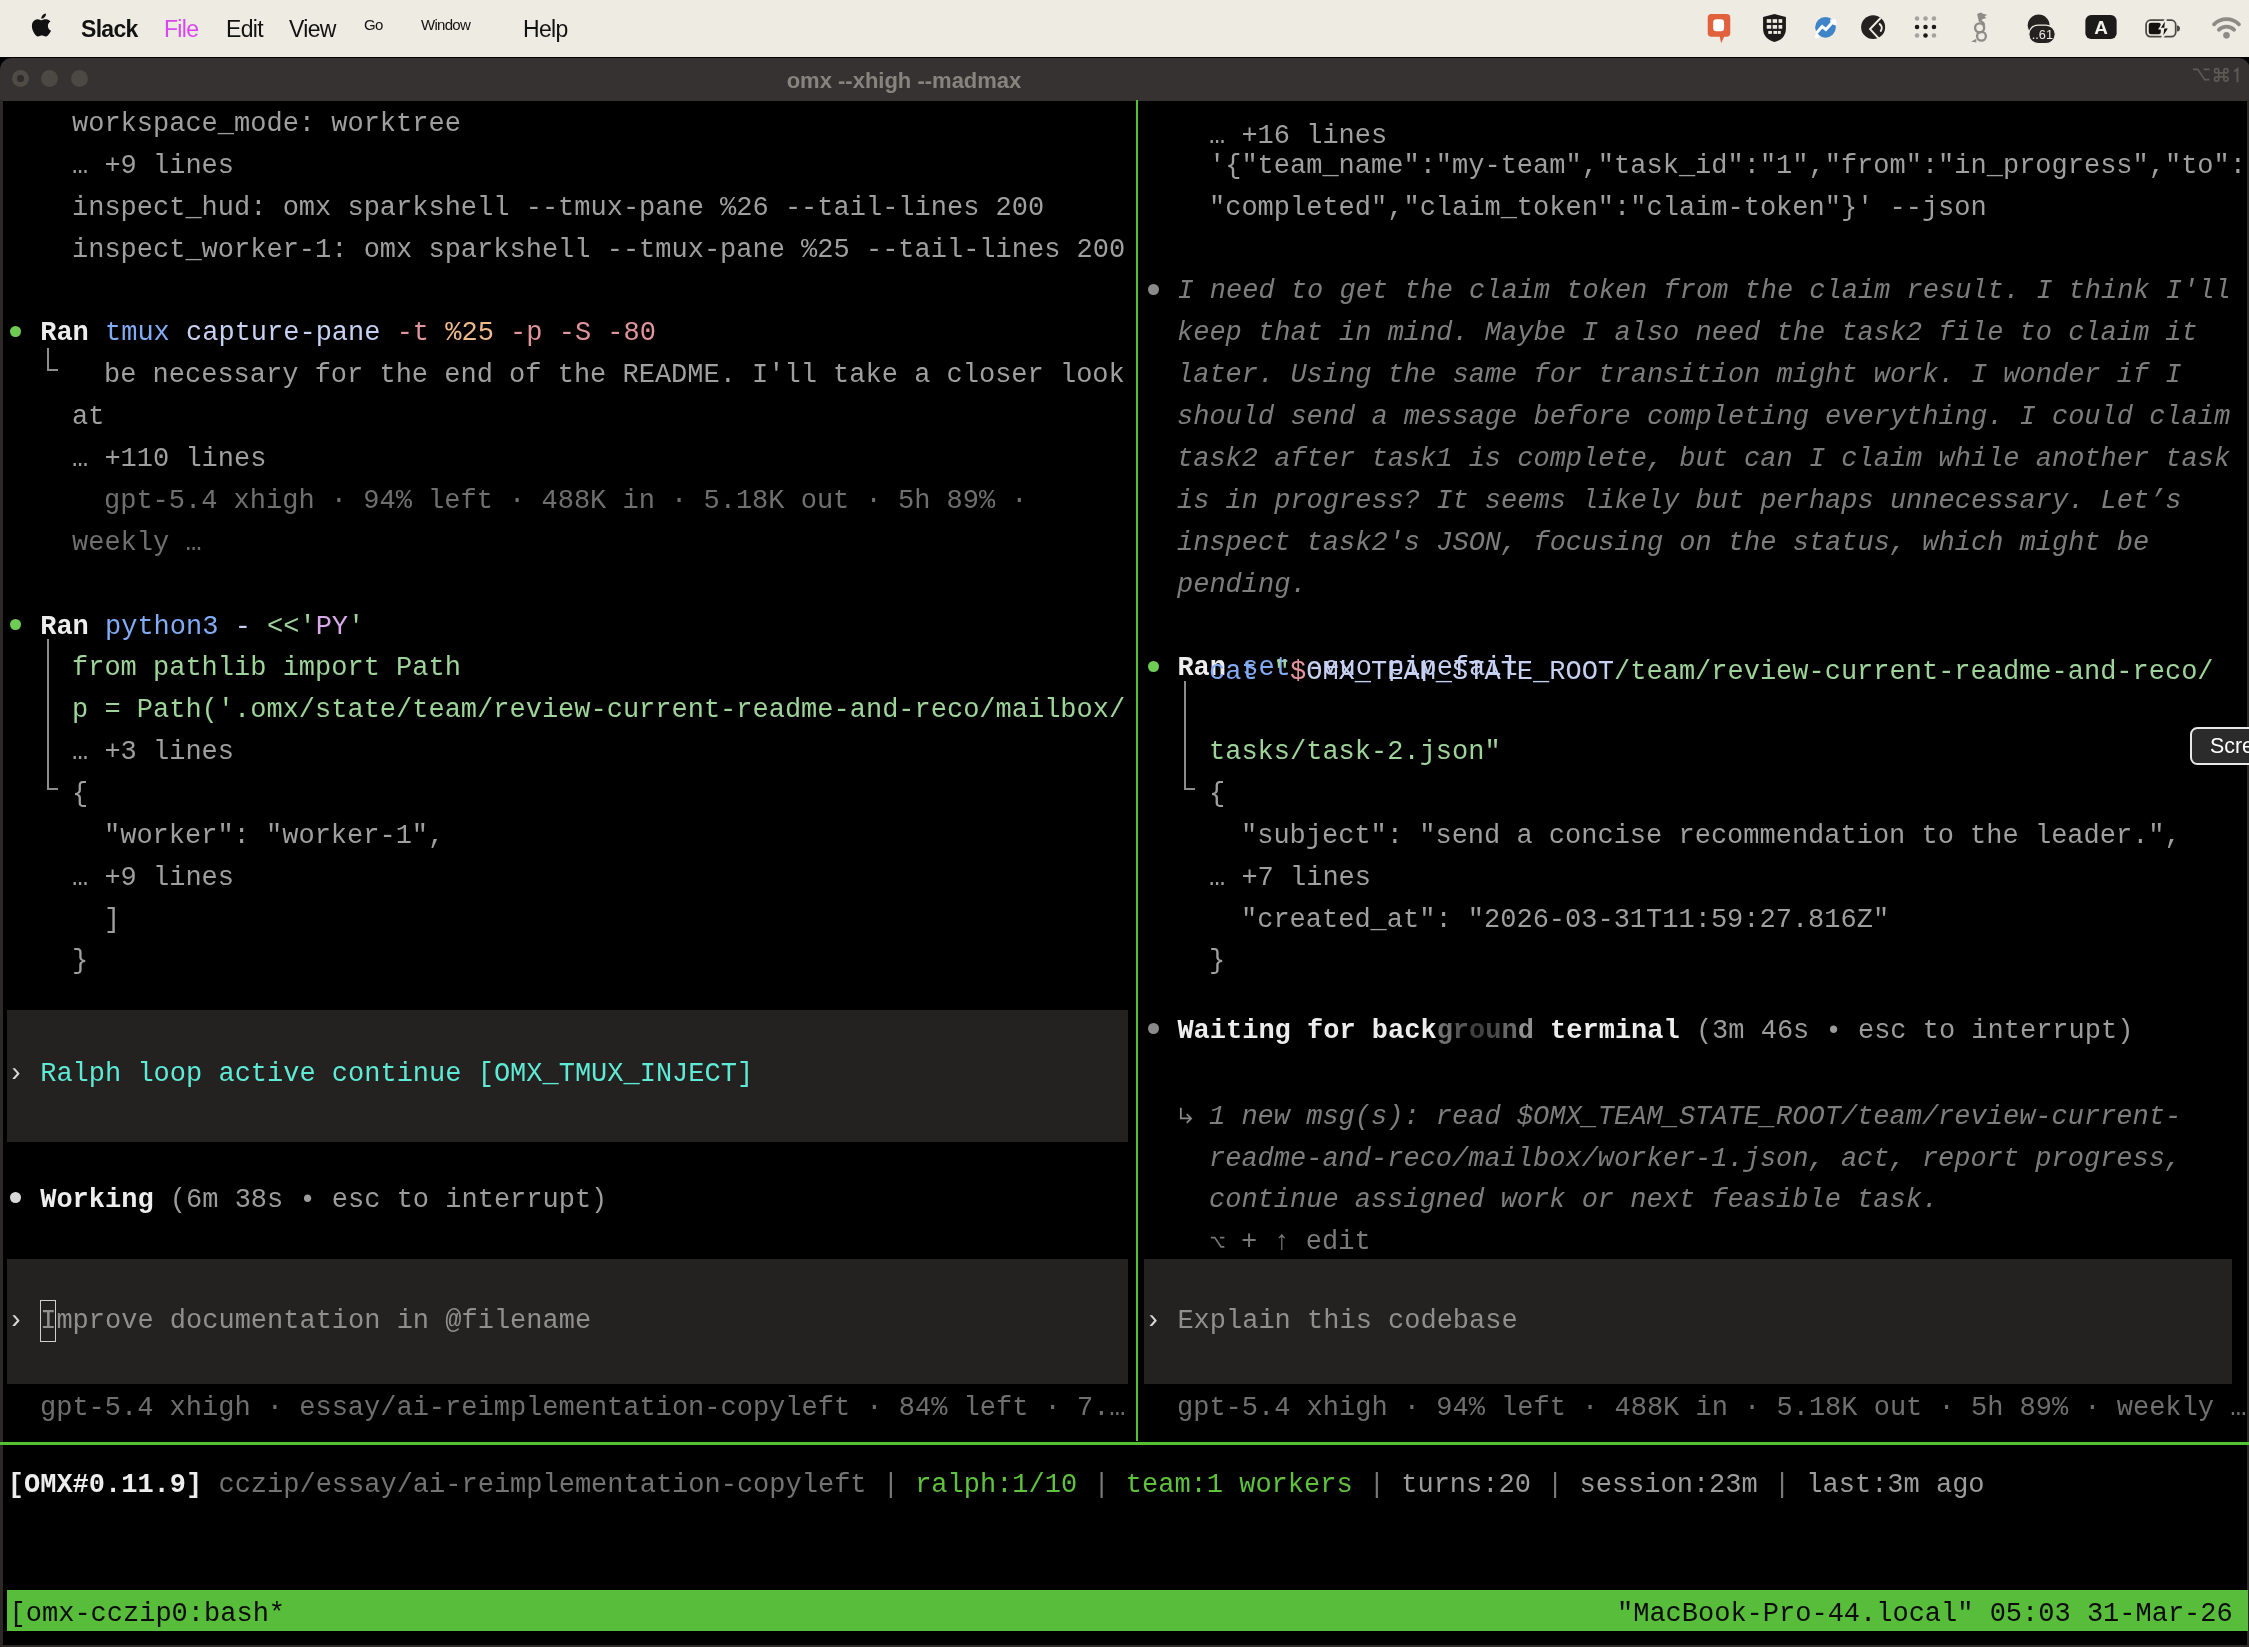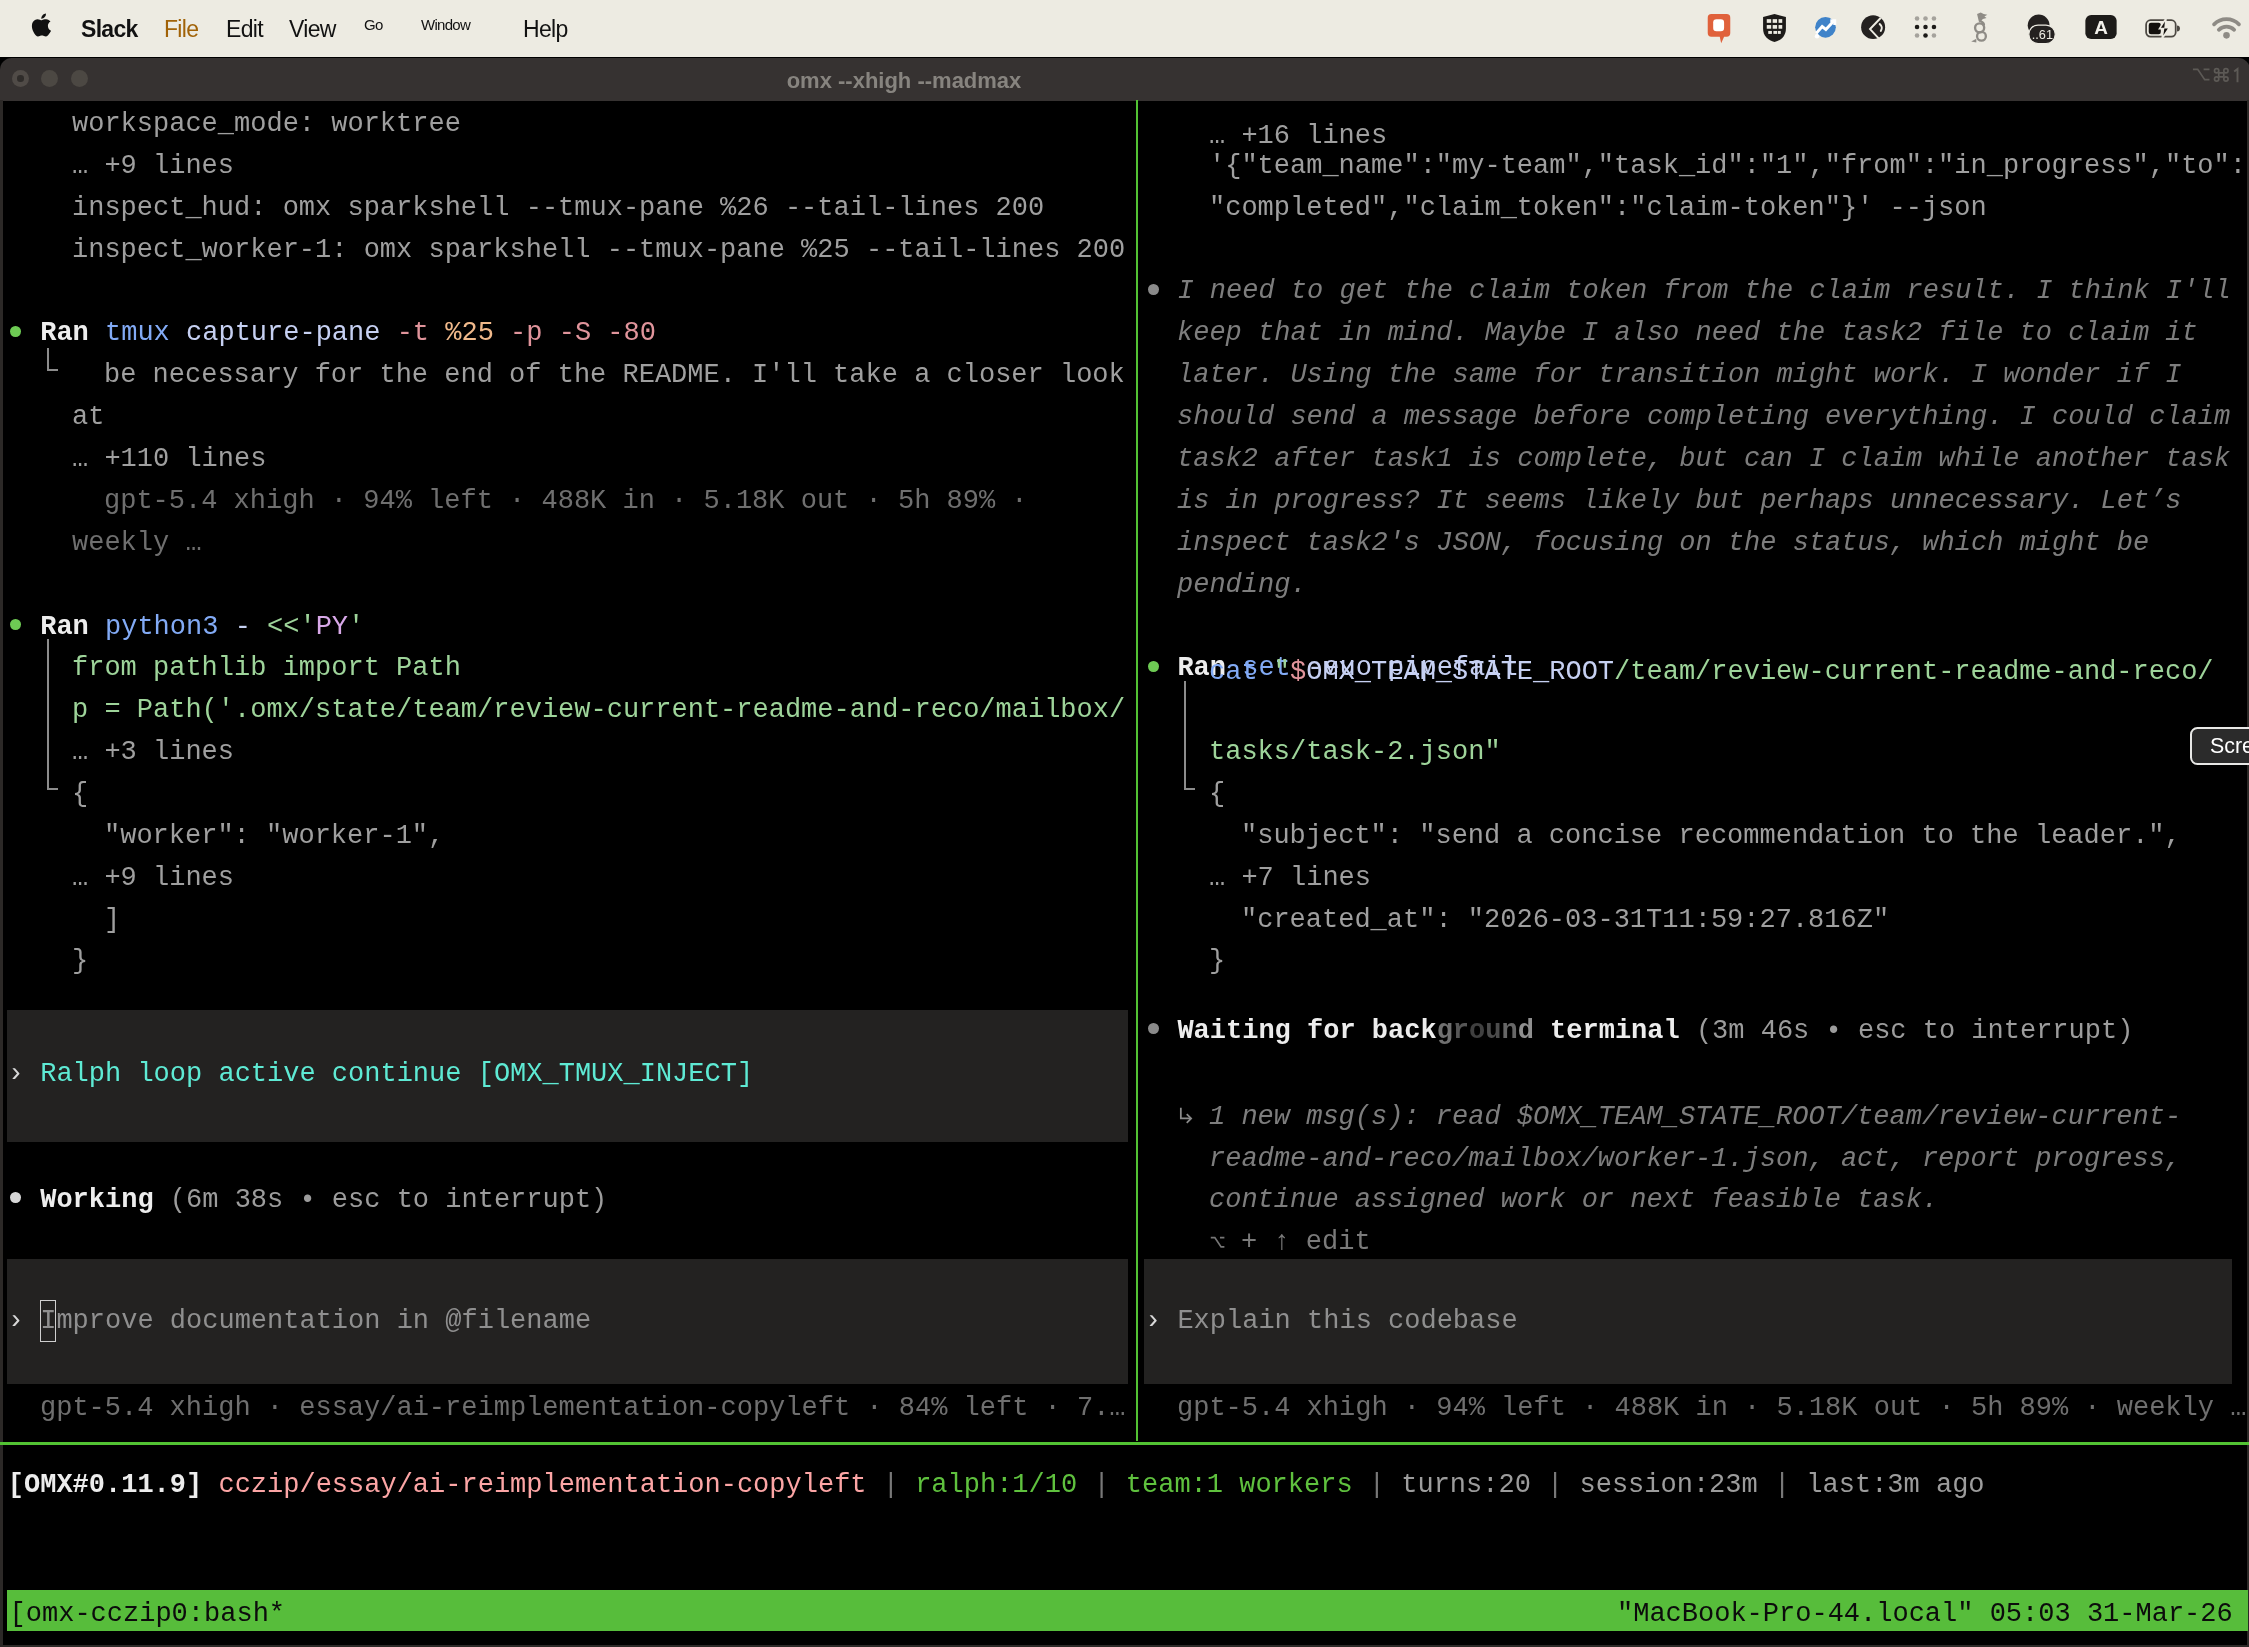--- a/index.html
+++ b/index.html
@@ -11,34 +11,34 @@
 .wb{color:#ededed;font-weight:bold}
 .grn{color:#9ed49a}
 .blu{color:#82aaf5}
 .lav{color:#c6d0f2}
 .pnk{color:#e0949b}
 .org{color:#f0b98b}
 .vio{color:#d8a8e8}
 .ph{color:#8f8f8f}
 .dim2{color:#7a7a7a}
 .typed{color:#5eead4}
-.cyan{color:#fca5a5}
+.cyan{color:#737373}
 .lgrn{color:#5fc13e}
 .sep{color:#787878}
 .stat{color:#9c9c9c}
 .box{position:absolute;background:#232221;}
 .sans{font-family:"Liberation Sans",sans-serif;}
 </style></head>
 <body>
 <div style="position:absolute;left:0;top:0;width:2250px;height:57px;background:#edebe2;"></div>
 <svg style="position:absolute;left:31px;top:13.3px" width="20" height="23.6" viewBox="0 0 1000 1187">
 <path fill="#111" d="M979 925c-17 40-37 77-60 111-32 46-58 77-78 95-31 29-65 44-101 45-26 0-57-7-93-22-36-15-70-22-100-22-32 0-66 7-104 22-38 15-68 23-92 24-35 1-69-14-104-46-22-19-49-52-82-99-35-50-64-108-87-174-24-71-37-140-37-207 0-76 17-142 50-197 26-44 61-79 104-104 43-26 90-39 140-40 28 0 64 9 109 26 45 17 73 26 86 26 10 0 42-10 96-30 51-19 95-26 131-23 98 8 172 47 221 117-88 53-131 128-130 224 1 75 28 137 81 186 24 23 51 41 81 54-7 19-14 37-21 54zM750 45c0 57-21 110-62 159-50 58-110 92-175 87-1-7-1-14-1-21 0-54 24-112 66-160 21-24 48-44 80-60 32-16 63-24 92-25 1 7 1 13 1 20z"></path>
 </svg>
 <div class="sans" style="position:absolute;left:81px;top:16px;font-size:23px;letter-spacing:-0.7px;color:#121212;font-weight:bold">Slack</div>
-<div class="sans" style="position:absolute;left:164px;top:16px;font-size:23px;letter-spacing:-0.7px;color:#a16207;text-align:right;">File</div>
+<div class="sans" style="position:absolute;left:164px;top:16px;font-size:23px;letter-spacing:-0.7px;color:#d946ef;text-align:right;">File</div>
 <div class="sans" style="position:absolute;left:226px;top:16px;font-size:23px;letter-spacing:-0.7px;color:#121212;">Edit</div>
 <div class="sans" style="position:absolute;left:289px;top:16px;font-size:23px;letter-spacing:-0.7px;color:#121212;">View</div>
 <div class="sans" style="position:absolute;left:364px;top:16px;font-size:15px;letter-spacing:-0.7px;color:#121212;">Go</div>
 <div class="sans" style="position:absolute;left:421px;top:16px;font-size:15px;letter-spacing:-0.7px;color:#121212;">Window</div>
 <div class="sans" style="position:absolute;left:523px;top:16px;font-size:23px;letter-spacing:-0.7px;color:#121212;">Help</div>
 <svg style="position:absolute;left:1707px;top:13.3px" width="24" height="32" viewBox="0 0 33 43">
 <path fill="#e0613b" d="M6 1 h21 a5 5 0 0 1 5 5 v21 a5 5 0 0 1 -5 5 h-3.5 l-4 9 -2 -9 H6 a5 5 0 0 1 -5 -5 V6 a5 5 0 0 1 5 -5 z"></path>
 <rect x="8.5" y="8" width="15" height="16.5" rx="4.5" fill="#fff"></rect>
 </svg>
 <svg style="position:absolute;left:1763px;top:14px" width="23" height="28" viewBox="0 0 31 38">

